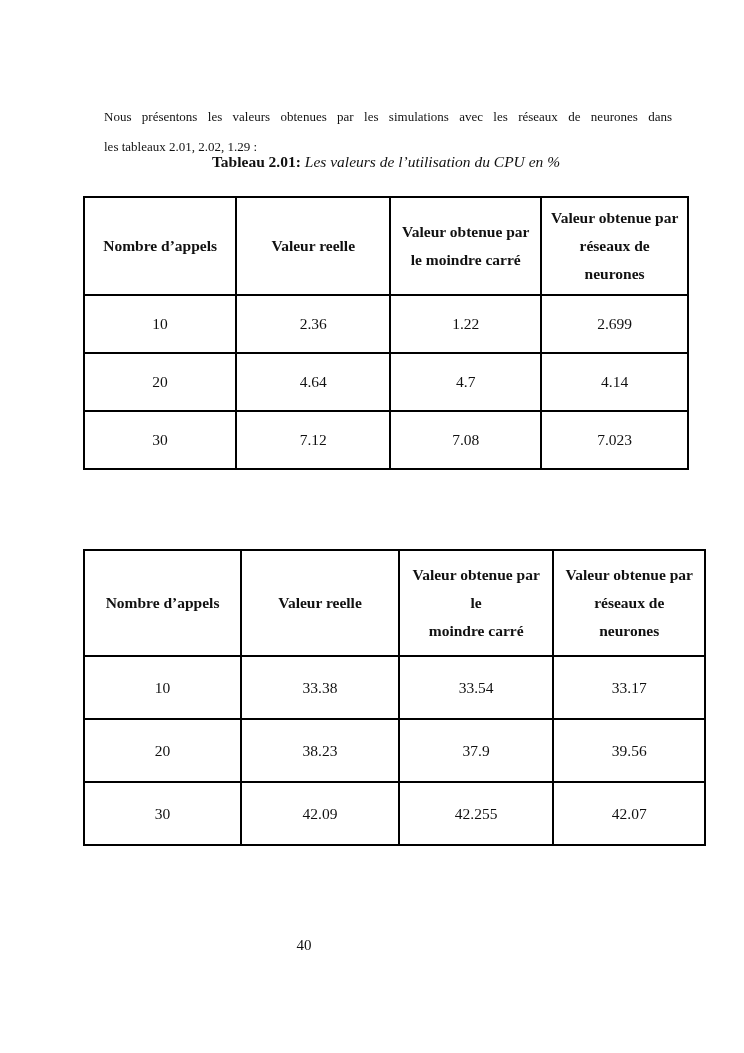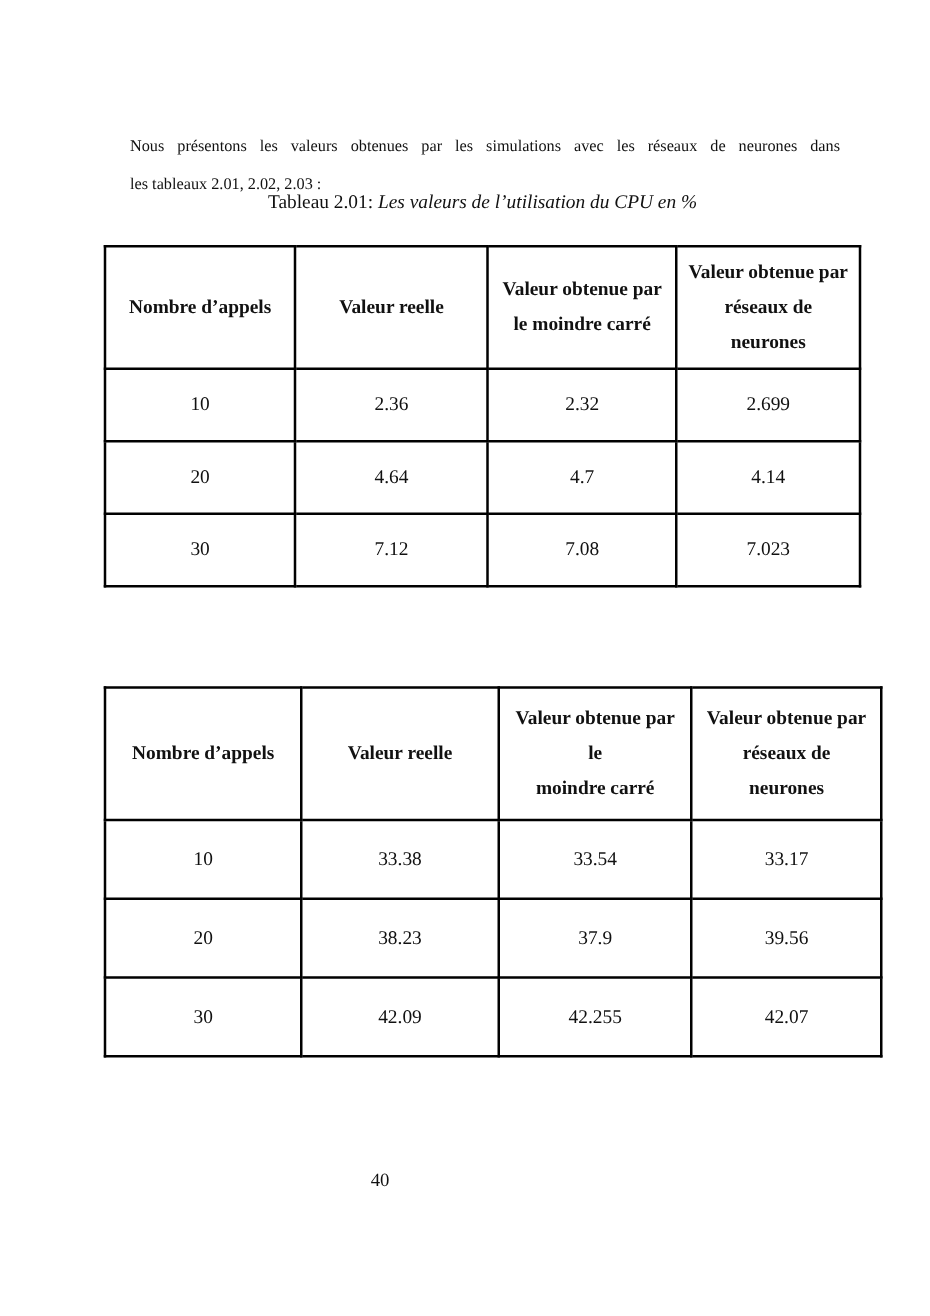--- a/index.html
+++ b/index.html
@@ -32,21 +32,21 @@
   }
   .caption {
     position: absolute;
     text-align: center;
     font-size: 15.5px;
     line-height: 20px;
     white-space: nowrap;
   }
   .caption-1 { left: 83px; width: 606px; top: 152px; }
   .caption-2 { left: 83px; width: 623px; top: 505px; }
-  .caption .cap-label { font-weight: normal; }
+  .caption .cap-label { font-weight: bold; }
   .caption .cap-text  { font-style: italic; margin-top: 20px; }
   table.doc-table {
     position: absolute;
     border-collapse: collapse;
     table-layout: fixed;
     background: #ffffff;
   }
   .table-1 { left: 83px; top: 196px; width: 606px; }
   .table-2 { left: 83px; top: 549px; width: 623px; }
   table.doc-table th,
@@ -79,21 +79,21 @@
     font-size: 15px;
   }
 </style>
 </head>
 <body>
 
 <div class="page">
 
   <p class="intro">
     <span class="line justified">Nous présentons les valeurs obtenues par les simulations avec les réseaux de neurones dans</span>
-    <span class="line">les tableaux 2.01, 2.02, 2.03 :</span>
+    <span class="line">les tableaux 2.01, 2.02, 1.29 :</span>
   </p>
 
   <div class="caption caption-1">
     <span class="cap-label">Tableau 2.01:</span><span class="cap-text"> Les valeurs de l’utilisation du CPU en %</span>
   </div>
 
   <table class="doc-table table-1">
     <colgroup>
       <col style="width:25.2%">
         <col style="width:25.5%">
@@ -107,21 +107,21 @@
         <th>Valeur obtenue par
 le moindre carré</th>
         <th>Valeur obtenue par
 réseaux de neurones</th>
       </tr>
     </thead>
     <tbody>
       <tr>
         <td>10</td>
         <td>2.36</td>
-        <td>2.32</td>
+        <td>1.22</td>
         <td>2.699</td>
       </tr>
       <tr>
         <td>20</td>
         <td>4.64</td>
         <td>4.7</td>
         <td>4.14</td>
       </tr>
       <tr>
         <td>30</td>

